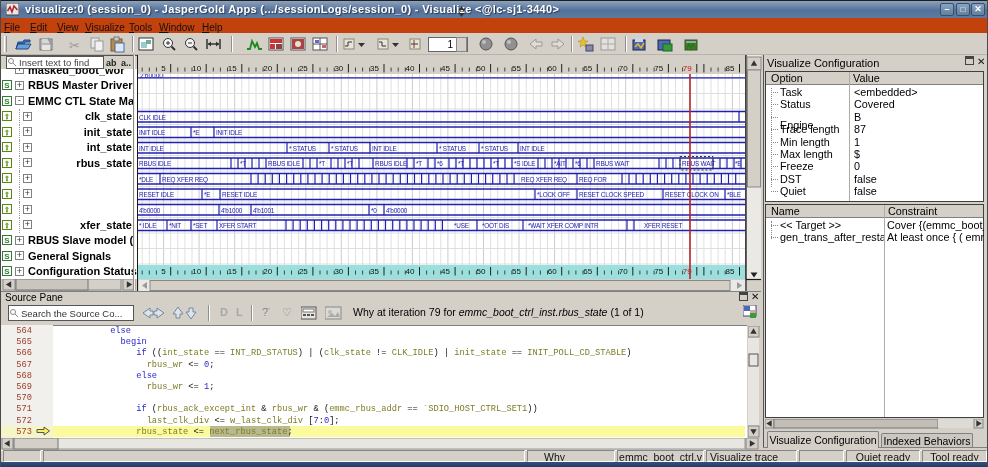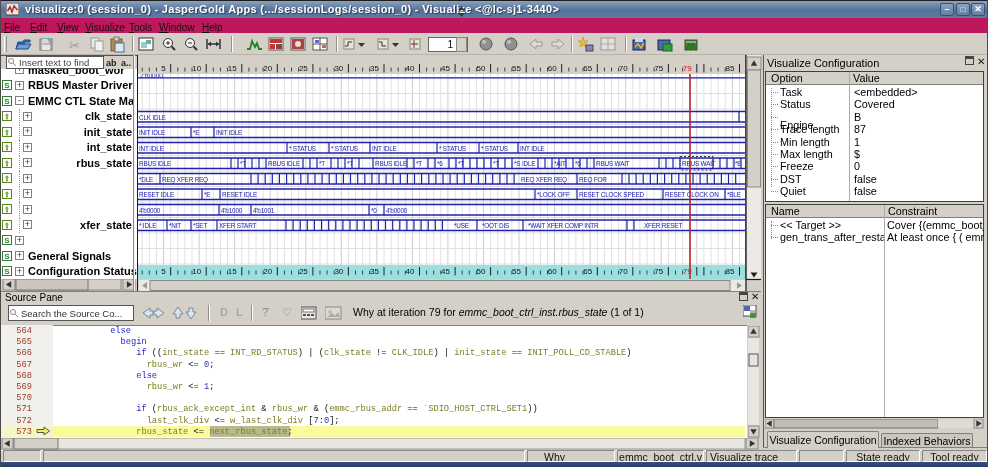--- a/index.html
+++ b/index.html
@@ -1,20 +1,20 @@
 <!DOCTYPE html>
 <html><head><meta charset="utf-8"><style>
 *{margin:0;padding:0;box-sizing:border-box}
 html,body{width:988px;height:467px;overflow:hidden}
 body{font-family:"Liberation Sans",sans-serif;background:#d4d0c8;position:relative;border-left:1px solid #4a4a4a;border-right:1px solid #4a4a4a}
 .abs{position:absolute}
 .titlebar{left:0;top:0;width:988px;height:18px;background:linear-gradient(#8CA2BC,#54719A 55%,#5E7CA2);border-top:1px solid #1d1d1d}
 .titletext{left:24px;top:3px;color:#fff;font-size:11px;font-weight:bold;text-shadow:1px 1px 1px #2a3a55;letter-spacing:0.3px;white-space:nowrap}
 .winbtn{top:3px;width:14px;height:13px;background:linear-gradient(#8ba3c0,#647f a5);background:linear-gradient(#8ba3c0,#62809f);border:1px solid #33506f;border-radius:2px;color:#fff;font-size:9px;font-weight:bold;text-align:center;line-height:11px}
-.menubar{left:0;top:18px;width:988px;height:15px;background:#be185d;font-size:10px;color:#111}
+.menubar{left:0;top:18px;width:988px;height:15px;background:#c2410c;font-size:10px;color:#111}
 .menubar span{position:absolute;top:4px}
 .toolbar{left:0;top:33px;width:988px;height:22px;background:#d4d0c8;border-bottom:1px solid #b8b4ac}
 .grip{top:36px;width:3px;height:16px;border-left:1px solid #fff;border-right:1px solid #909090}
 .tsep{top:36px;width:2px;height:16px;border-left:1px solid #909090;border-right:1px solid #fff}
 .ticon{top:36px;width:17px;height:17px}
 .tree{left:0;top:55px;width:136px;height:224px;background:#fff;overflow:hidden}
 .trow{position:absolute;left:0;width:136px;height:15px;font-size:11px;font-weight:bold;color:#000;white-space:nowrap}
 .plusbox{position:absolute;width:9px;height:9px;border:1px solid #808080;background:#fff;font-size:9px;line-height:7px;text-align:center;color:#333}
 .sicon{position:absolute;width:10px;height:10px;border:1px solid #2e7d32;background:#fff;color:#2e7d32;font-size:8px;line-height:9px;text-align:center;font-weight:bold}
 .searchbox{left:5px;top:56px;width:98px;height:13px;background:#fff;border:1px solid #555;font-size:9.5px;color:#444;white-space:nowrap;overflow:hidden}
@@ -223,20 +223,21 @@
     <div class="plusbox" style="left:22px;top:120.0px">+</div>
     <div class="sicon" style="left:1px;top:135.0px;border-color:#55880f;color:#55880f;font-size:7px">⇧</div>
     <div style="position:absolute;left:18px;top:133.0px;width:1px;height:15.5px;border-left:1px dotted #999"></div>
     <div class="plusbox" style="left:22px;top:135.5px">+</div>
     <div class="sicon" style="left:1px;top:150.5px;border-color:#55880f;color:#55880f;font-size:7px">⇧</div>
     <div style="position:absolute;left:18px;top:148.5px;width:1px;height:15.5px;border-left:1px dotted #999"></div>
     <div class="plusbox" style="left:22px;top:151.0px">+</div>
     <div class="trow" style="top:149.5px;left:0;width:131px;text-align:right">xfer_state</div>
     <div class="sicon" style="left:1px;top:166.0px">S</div>
     <div class="plusbox" style="left:14px;top:166.5px">+</div>
+    <div class="trow" style="top:165.0px;left:27px">RBUS Slave  model (</div>
     <div class="sicon" style="left:1px;top:181.5px">S</div>
     <div class="plusbox" style="left:14px;top:182.0px">+</div>
     <div class="trow" style="top:180.5px;left:27px">General Signals</div>
     <div class="sicon" style="left:1px;top:197.0px">S</div>
     <div class="plusbox" style="left:14px;top:197.5px">+</div>
     <div class="trow" style="top:196.0px;left:27px">Configuration Status</div>
   </div>
 <svg class="abs" style="left:0px;top:279px" width="136px" height="12">
     <rect x="2" y="0" width="12" height="11" fill="#d4d0c8" stroke="#888"></rect>
     <polygon points="4.8,5.5 10.2,2.3 10.2,8.7" fill="#333"></polygon>
@@ -917,14 +918,14 @@
     <rect x="745" y="0" width="12" height="11" fill="#d4d0c8" stroke="#888"></rect>
     <polygon points="754.2,5.5 748.8,2.3 748.8,8.7" fill="#333"></polygon>
   </svg>
 <div class="abs statusbar"></div>
 <div class="scell" style="left:2px;top:450px;width:38px;"></div>
 <div class="scell" style="left:42px;top:450px;width:482px;"></div>
 <div class="scell" style="left:526px;top:450px;width:88px;text-align:left;padding-left:16px">Why</div>
 <div class="scell" style="left:616px;top:450px;width:87px;">emmc_boot_ctrl.v</div>
 <div class="scell" style="left:705px;top:450px;width:91px;text-align:left;padding-left:3px">Visualize trace</div>
 <div class="scell" style="left:798px;top:450px;width:45px;"></div>
-<div class="scell" style="left:845px;top:450px;width:74px;">State ready</div>
+<div class="scell" style="left:845px;top:450px;width:74px;">Quiet ready</div>
 <div class="scell" style="left:921px;top:450px;width:65px;">Tool ready</div>
 <div class="abs" style="left:0;top:462px;width:988px;height:5px;background:linear-gradient(#35507e,#223c66)"></div>
 </body></html>

